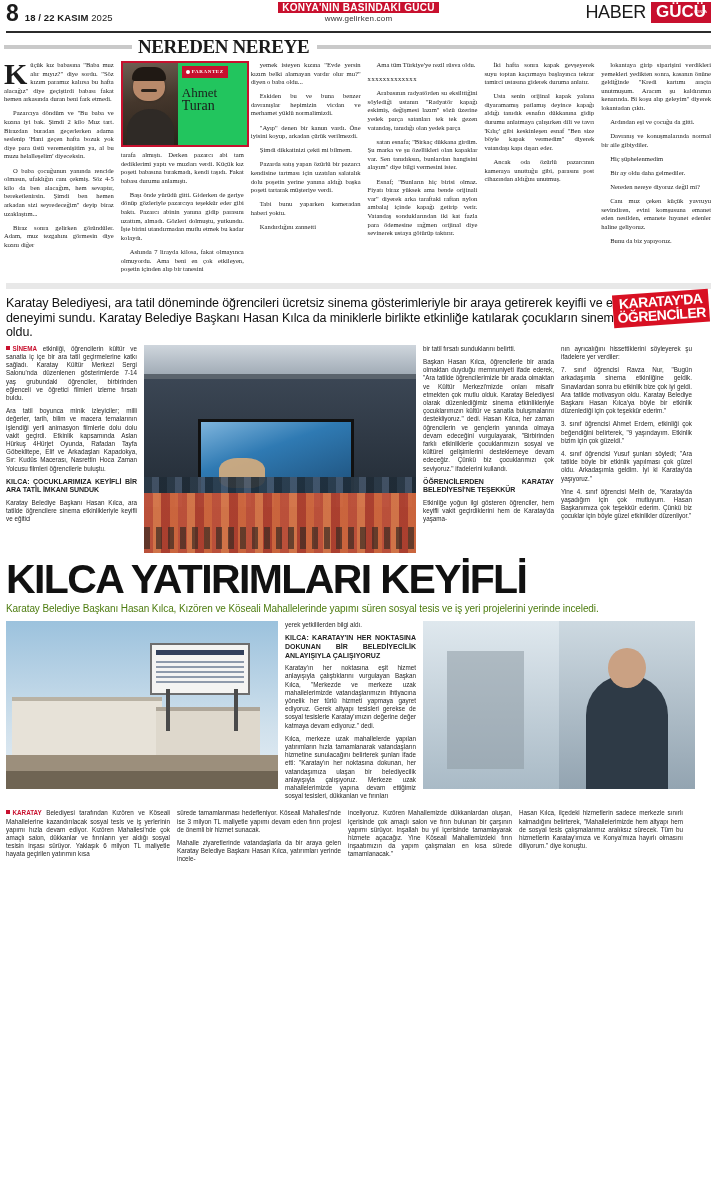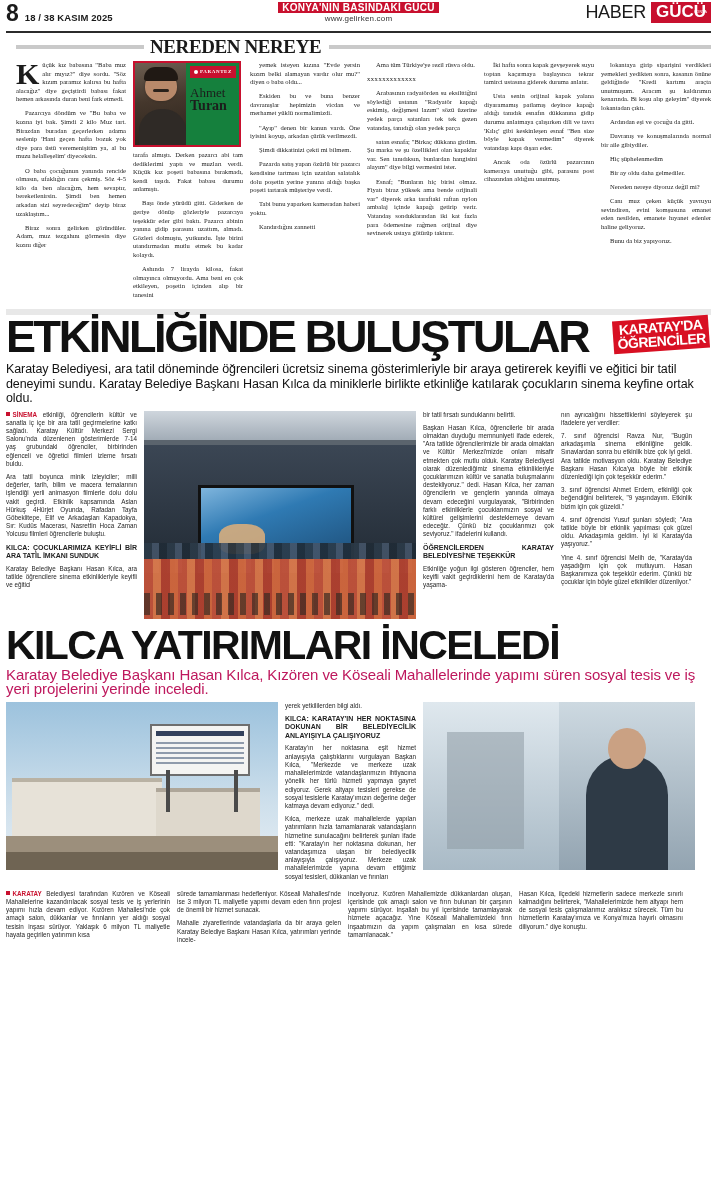--- a/index.html
+++ b/index.html
@@ -8,64 +8,64 @@
     width:717px;height:1200px;overflow:hidden;position:relative;
     font-family:"Liberation Sans", sans-serif;color:#1a1a1a;
   }
   .page{width:717px;height:1200px;position:relative;padding:0;box-sizing:border-box;}
 
   
   .masthead{height:30px;display:flex;align-items:flex-start;padding:2px 6px 0 6px;box-sizing:border-box;position:relative;}
   .mh-left{display:flex;align-items:baseline;gap:6px;}
   .page-num{font-size:23px;font-weight:bold;line-height:22px;font-family:"Liberation Sans",sans-serif;}
   .mh-date{font-size:9.5px;font-weight:bold;letter-spacing:.1px;padding-bottom:1px;}
-  .mh-date .yr{font-weight:bold;}
+  .mh-date .yr{font-weight:normal;}
   .mh-center{position:absolute;left:0;right:0;top:2px;display:flex;flex-direction:column;align-items:center;}
   .brand-strip{background:#c8102e;color:#fff;font-size:10px;font-weight:bold;letter-spacing:.3px;padding:1px 4px;line-height:9px;
     font-family:"Liberation Sans",sans-serif;}
   .brand-url{font-size:8px;color:#333;margin-top:1px;letter-spacing:.2px;}
   .mh-right{margin-left:auto;display:flex;align-items:center;gap:5px;}
   .mh-haber{font-size:18px;font-weight:normal;letter-spacing:-.3px;}
   .imza-box{background:#c8102e;color:#fff;font-size:17px;font-weight:bold;padding:1px 5px 2px 5px;line-height:18px;position:relative;}
   .imza-box .mini{position:absolute;top:1px;right:4px;font-size:3.5px;letter-spacing:.2px;font-weight:normal;}
   .rule{height:2px;background:#2b2b2b;margin:1px 6px 0 6px;}
 
   
-  .oped{padding:3px 6px 0 16px;box-sizing:border-box;position:relative;}
+  .oped{padding:3px 6px 0 4px;box-sizing:border-box;position:relative;}
   .oped-head{display:flex;align-items:center;gap:0;height:22px;}
   .oped-line{flex:0 0 128px;height:4px;background:#c9c9c9;margin-right:6px;}
   .oped-title{font-size:19px;font-weight:bold;letter-spacing:-.4px;font-family:"Liberation Serif",serif;white-space:nowrap;}
   .oped-line2{flex:1;height:4px;background:#c9c9c9;margin-left:8px;}
 
   .oped-cols{display:flex;gap:7px;margin-top:3px;}
   .ocol{width:123px;font-family:"Liberation Serif",serif;font-size:6.6px;line-height:8.6px;text-align:justify;color:#1c1c1c;}
   .ocol p{margin:0 0 5.5px 0;text-indent:9px;}
   .ocol p.noind{text-indent:0;}
   .dropcap::first-letter{
     float:left;font-size:30px;line-height:24px;font-weight:bold;padding:1px 3px 0 0;font-family:"Liberation Serif",serif;
   }
   .xsep{letter-spacing:.5px;}
 
   
-  .author-box{width:108px;border:2px solid #c8102e;box-sizing:border-box;padding:0;position:relative;margin-bottom:4px;
-    display:flex;height:86px;overflow:hidden;background:#15803d;}
+  .author-box{width:128px;border:2px solid #c8102e;box-sizing:border-box;padding:0;position:relative;margin-bottom:4px;
+    display:flex;height:86px;overflow:hidden;background:#22c55e;}
   .author-photo{width:55px;height:100%;background:linear-gradient(170deg,#6d5f52 0%,#45372c 45%,#2a221b 100%);position:relative;overflow:hidden;}
   .author-photo::before{content:"";position:absolute;left:10px;top:8px;width:32px;height:30px;border-radius:50% 50% 45% 45%;
     background:#b8896a;box-shadow:0 0 3px rgba(0,0,0,.25);}
   .author-photo::after{content:"";position:absolute;left:4px;bottom:0;width:47px;height:36px;border-radius:22px 22px 0 0;
     background:#2f2a26;}
   .author-hair{position:absolute;left:9px;top:4px;width:34px;height:14px;border-radius:17px 17px 4px 4px;background:#201914;z-index:2;}
   .author-mous{position:absolute;left:18px;top:26px;width:16px;height:3px;border-radius:2px;background:#2a211a;z-index:3;}
   .author-right{flex:1;display:flex;flex-direction:column;justify-content:flex-start;padding:3px 3px 0 4px;box-sizing:border-box;}
   .parantez{background:#c8102e;color:#fff;font-size:5px;font-weight:bold;letter-spacing:.6px;padding:1.5px 4px;align-self:flex-start;
     display:flex;align-items:center;gap:2px;}
   .parantez .dot{width:4px;height:4px;border-radius:50%;background:#fff;display:inline-block;}
   .author-name{font-family:"Liberation Serif",serif;line-height:13px;margin-top:8px;}
   .author-name .fn{font-size:13px;display:block;}
-  .author-name .ln{font-size:14px;font-weight:bold;display:block;}
+  .author-name .ln{font-size:14px;font-weight:normal;display:block;}
 
   
   .band{height:6px;background:#e8e8e8;margin:4px 6px 0 6px;}
   .hl-wrap{padding:2px 6px 0 6px;position:relative;}
   .hl1{font-size:45px;font-weight:bold;line-height:40px;letter-spacing:-2px;margin:0;
     font-family:"Liberation Sans",sans-serif;color:#111;}
   .hl1 .l2{display:block;letter-spacing:-2.4px;}
   .badge{position:absolute;right:8px;top:3px;transform:rotate(-4deg);background:#d81023;color:#fff;
     padding:2px 4px 3px 4px;text-align:center;line-height:14px;}
   .badge .b1{font-size:14px;font-weight:bold;letter-spacing:-.5px;display:block;}
@@ -91,21 +91,21 @@
     background:repeating-linear-gradient(90deg,#c8543b 0 9px,#e07a4a 9px 17px,#b7422f 17px 26px,#d96a3e 26px 34px);
     opacity:.92;}
   .sin-photo .crowd2{position:absolute;left:0;bottom:46px;width:100%;height:30px;
     background:repeating-linear-gradient(90deg,#2b3a48 0 8px,#445468 8px 15px,#1f2b36 15px 23px);opacity:.9;}
   .sin-photo .heads{position:absolute;left:0;bottom:4px;width:100%;height:22px;
     background:repeating-linear-gradient(90deg,#3a2a22 0 6px,transparent 6px 12px);opacity:.7;}
 
   
   .hl2{font-size:41px;font-weight:bold;line-height:40px;letter-spacing:-1.6px;margin:6px 6px 0 6px;
     font-family:"Liberation Sans",sans-serif;color:#111;}
-  .sub2{font-size:15px;line-height:14.5px;margin:3px 6px 0 6px;color:#be185d;letter-spacing:-.1px;}
+  .sub2{font-size:10px;line-height:14.5px;margin:3px 6px 0 6px;color:#4d7c0f;letter-spacing:-.1px;}
 
   
   .kil-wrap{display:flex;gap:7px;padding:5px 6px 0 6px;box-sizing:border-box;align-items:flex-start;}
   .kil-col{width:131px;font-size:6.3px;line-height:8.2px;text-align:justify;color:#1f1f1f;}
   .kil-col p{margin:0 0 5px 0;}
   .kil-col h4{font-size:7px;line-height:8.6px;margin:0 0 4px 0;font-weight:bold;}
   .kil-photo-l{width:272px;height:168px;position:relative;overflow:hidden;background:#8fb7d4;}
   .kil-photo-l .sky{position:absolute;inset:0;background:linear-gradient(#9cc2dd 0%,#cfe0ec 62%,#e6eef4 100%);}
   .kil-photo-l .bld{position:absolute;left:6px;bottom:30px;width:150px;height:58px;background:#e7e2d8;border-top:4px solid #b9b2a4;}
   .kil-photo-l .bld2{position:absolute;left:150px;bottom:30px;width:104px;height:48px;background:#ded8cc;border-top:4px solid #aea699;}
@@ -132,21 +132,21 @@
 </style>
 </head>
 <body>
 
 <div class="page">
 
   <div class="masthead">
     <div class="mh-left">
       <span class="page-num">8</span>
       <span class="mh-date">
-        <span>18 / 38 KASIM</span>
+        <span>18 / 22 KASIM</span>
         <span class="yr">2025</span>
       </span>
     </div>
     <div class="mh-center">
       <span class="brand-strip">KONYA'NIN BASINDAKİ GÜCÜ</span>
       <span class="brand-url">www.gelirken.com</span>
     </div>
     <div class="mh-right">
       <span class="mh-haber">HABER</span>
       <span class="imza-box">
@@ -230,21 +230,20 @@
         <p>Bunu da biz yapıyoruz.</p>
       </div>
 
     </div>
   </div>
 
   <div class="band"></div>
 
   <div class="hl-wrap">
     <h1 class="hl1">
-      <span class="l2">ETKİNLİĞİNDE BULUŞTULAR</span>
     </h1>
     <span class="badge">
       <span class="b1">KARATAY'DA</span>
       <span class="b2">ÖĞRENCİLER</span>
     </span>
   </div>
   <p class="sub1">Karatay Belediyesi, ara tatil döneminde öğrencileri ücretsiz sinema gösterimleriyle bir araya getirerek keyifli ve eğitici bir tatil deneyimi sundu. Karatay Belediye Başkanı Hasan Kılca da miniklerle birlikte etkinliğe katılarak çocukların sinema keyfine ortak oldu.</p>
 
   <div class="sin-wrap">
 
@@ -274,21 +273,21 @@
     <div class="sin-col">
       <p>nın ayrıcalığını hissettiklerini söyleyerek şu ifadelere yer verdiler:</p>
       <p>7. sınıf öğrencisi Ravza Nur, "Bugün arkadaşımla sinema etkinliğine geldik. Sınavlardan sonra bu etkinlik bize çok iyi geldi. Ara tatilde motivasyon oldu. Karatay Belediye Başkanı Hasan Kılca'ya böyle bir etkinlik düzenlediği için çok teşekkür ederim."</p>
       <p>3. sınıf öğrencisi Ahmet Erdem, etkinliği çok beğendiğini belirterek, "9 yaşındayım. Etkinlik bizim için çok güzeldi."</p>
       <p>4. sınıf öğrencisi Yusuf şunları söyledi; "Ara tatilde böyle bir etkinlik yapılması çok güzel oldu. Arkadaşımla geldim. İyi ki Karatay'da yaşıyoruz."</p>
       <p>Yine 4. sınıf öğrencisi Melih de, "Karatay'da yaşadığım için çok mutluyum. Hasan Başkanımıza çok teşekkür ederim. Çünkü biz çocuklar için böyle güzel etkinlikler düzenliyor."</p>
     </div>
 
   </div>
 
-  <h1 class="hl2">KILCA YATIRIMLARI İNCELEDİ</h1>
+  <h1 class="hl2">KILCA YATIRIMLARI KEYİFLİ</h1>
   <p class="sub2">Karatay Belediye Başkanı Hasan Kılca, Kızören ve Köseali Mahallelerinde yapımı süren sosyal tesis ve iş yeri projelerini yerinde inceledi.</p>
 
   <div class="kil-wrap">
 
     <div class="kil-photo-l">
       <span class="sky"></span>
       <span class="bld"></span>
       <span class="bld2"></span>
       <span class="ground"></span>
       <span class="dirt"></span>

